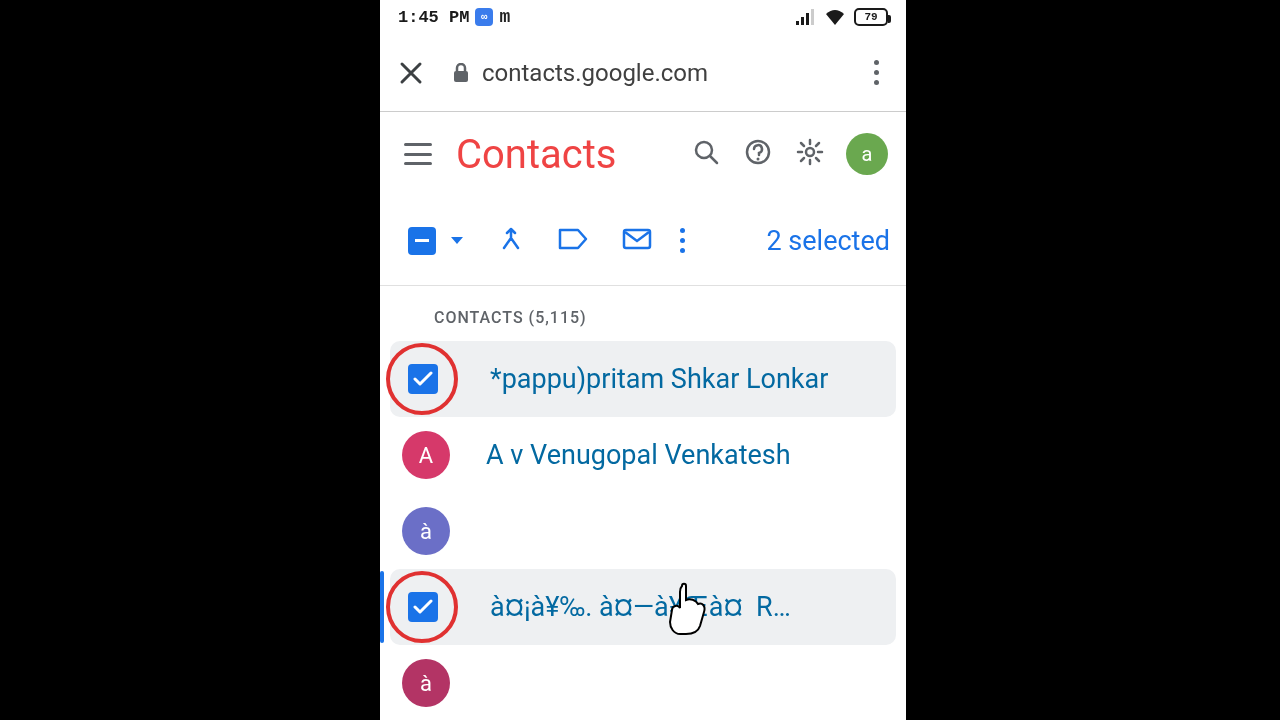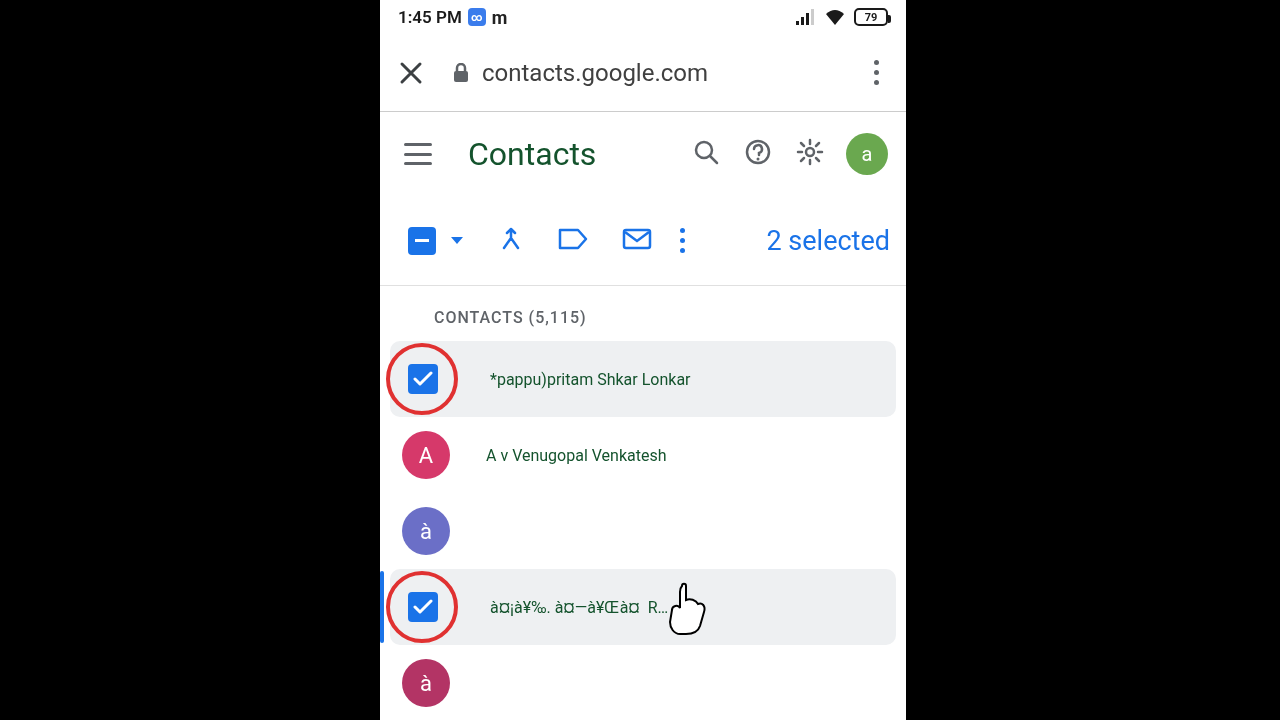--- a/index.html
+++ b/index.html
@@ -22,20 +22,21 @@
   }
   
   .statusbar {
     height: 34px;
     display: flex;
     align-items: center;
     padding: 0 18px;
     font-size: 17px;
     font-weight: 500;
     color: #1a1a1a;
+    font-family: Liberation Mono, monospace;
   }
   .statusbar .time { margin-right: 6px; font-weight: 600; }
   .statusbar .badge-blue {
     background:#3a7cec; color:#fff; font-size:11px; font-weight:700;
     width:18px; height:18px; border-radius:4px; display:flex;
     align-items:center; justify-content:center; margin-right:6px;
   }
   .statusbar .badge-m { font-weight:700; font-size:18px; color:#222; }
   .statusbar .spacer { flex:1; }
   .statusbar .ri { margin-left:8px; }
@@ -59,21 +60,21 @@
   .browserbar .urlwrap { display:flex; align-items:center; margin-left:28px; flex:1; gap:12px; }
   .browserbar .url { font-size:24px; color:#404040; }
   .browserbar .lock svg { display:block; }
   .browserbar .kebab { width:24px; cursor:pointer; }
   
   .appheader {
     height:84px; display:flex; align-items:center; padding:0 18px 0 24px;
   }
   .hamburger { width:28px; height:22px; display:flex; flex-direction:column; justify-content:space-between; cursor:pointer; }
   .hamburger span { height:3px; background:#5f6368; border-radius:2px; }
-  .apptitle { font-size:32px; color:#14532d; margin-left:36px; font-weight:400; flex:1; }
+  .apptitle { font-size:40px; color:#ef4444; margin-left:24px; font-weight:400; flex:1; }
   .hicon { margin-left:24px; cursor:pointer; color:#5f6368; }
   .avatar {
     width:42px; height:42px; border-radius:50%; background:#6aa84f;
     color:#fff; display:flex; align-items:center; justify-content:center;
     font-size:20px; margin-left:22px; cursor:pointer;
   }
   
   .seltoolbar {
     height:90px; display:flex; align-items:center; padding:0 16px 0 28px;
     border-bottom:1px solid #e0e0e0;
@@ -106,21 +107,21 @@
     width:30px; height:30px; background:#1a73e8; border-radius:4px;
     display:flex; align-items:center; justify-content:center; cursor:pointer;
     margin-left:6px;
   }
   .row .chk svg { display:block; }
   .row .contactavatar {
     width:48px; height:48px; border-radius:50%; display:flex;
     align-items:center; justify-content:center; color:#fff; font-size:22px;
     cursor:pointer;
   }
-  .row .name { margin-left:44px; font-size:16px; color:#14532d; white-space:nowrap; overflow:hidden; text-overflow:ellipsis; flex:1; }
+  .row .name { margin-left:44px; font-size:27px; color:#0369a1; white-space:nowrap; overflow:hidden; text-overflow:ellipsis; flex:1; }
   .row.selected .name { margin-left:52px; }
   
   .redcircle {
     position:absolute; border:4px solid #e03131; border-radius:50%;
     pointer-events:none;
   }
   .cursor {
     position:absolute; pointer-events:none;
   }
   .dots3 { display:flex; flex-direction:column; gap:5px; align-items:center; }

